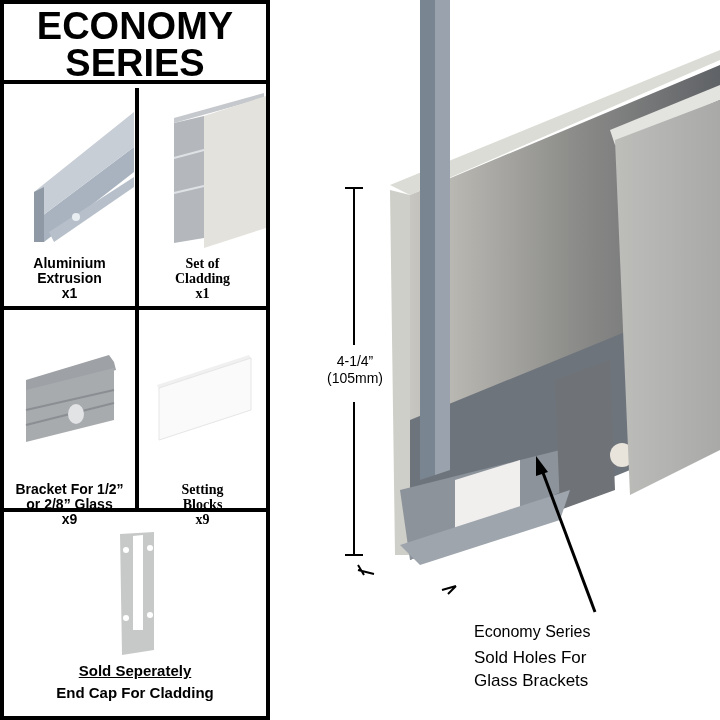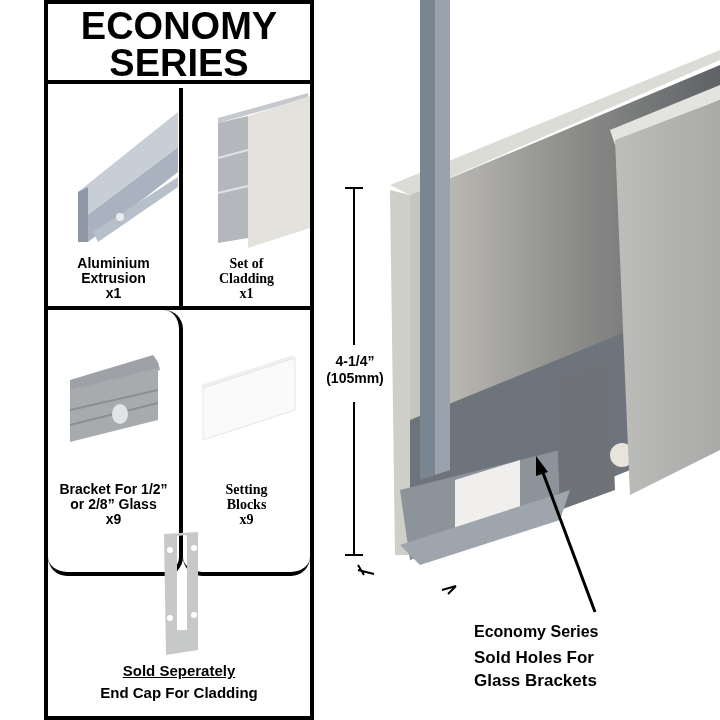--- a/index.html
+++ b/index.html
@@ -1,27 +1,27 @@
 <!DOCTYPE html>
 <html><head>
 <meta charset="utf-8">
 <style>
   html,body{margin:0;padding:0;background:#fff;}
   body{width:720px;height:720px;position:relative;overflow:hidden;font-family:"Liberation Sans",sans-serif;color:#000;}
-  .grid{position:absolute;left:0;top:0;width:270px;height:720px;box-sizing:border-box;border:4px solid #000;background:#fff;margin-left:44px;}
+  .grid{position:absolute;left:0;top:0;width:270px;height:720px;box-sizing:border-box;border:4px solid #000;background:#fff;}
   .title{position:absolute;left:0;top:0;width:262px;height:80px;border-bottom:4px solid #000;text-align:center;font-weight:bold;font-size:38px;line-height:37px;padding-top:4px;box-sizing:border-box;}
   .cell{position:absolute;box-sizing:border-box;border-right:4px solid #000;border-bottom:4px solid #000;}
   .cap{position:absolute;left:0;right:0;text-align:center;font-weight:bold;font-size:14px;line-height:15px;}
   .r1{top:84px;height:222px;}
-  .r2{top:306px;height:266px;border-radius:19px;}
+  .r2{top:306px;height:202px;}
   .c1{left:0;width:135px;}
   .c2{left:135px;width:127px;border-right:none;font-family:Liberation Serif, serif;}
   .bottom{position:absolute;left:0;top:516px;width:262px;height:184px;}
   .right{position:absolute;left:270px;top:0;width:450px;height:720px;}
-  .lbl{position:absolute;font-weight:bold;text-align:center;}
+  .lbl{position:absolute;font-weight:normal;text-align:center;}
 </style>
 </head>
 <body>
 
 <div class="grid">
   <div class="title">
     <div>ECONOMY</div>
     <div>SERIES</div>
   </div>
 

